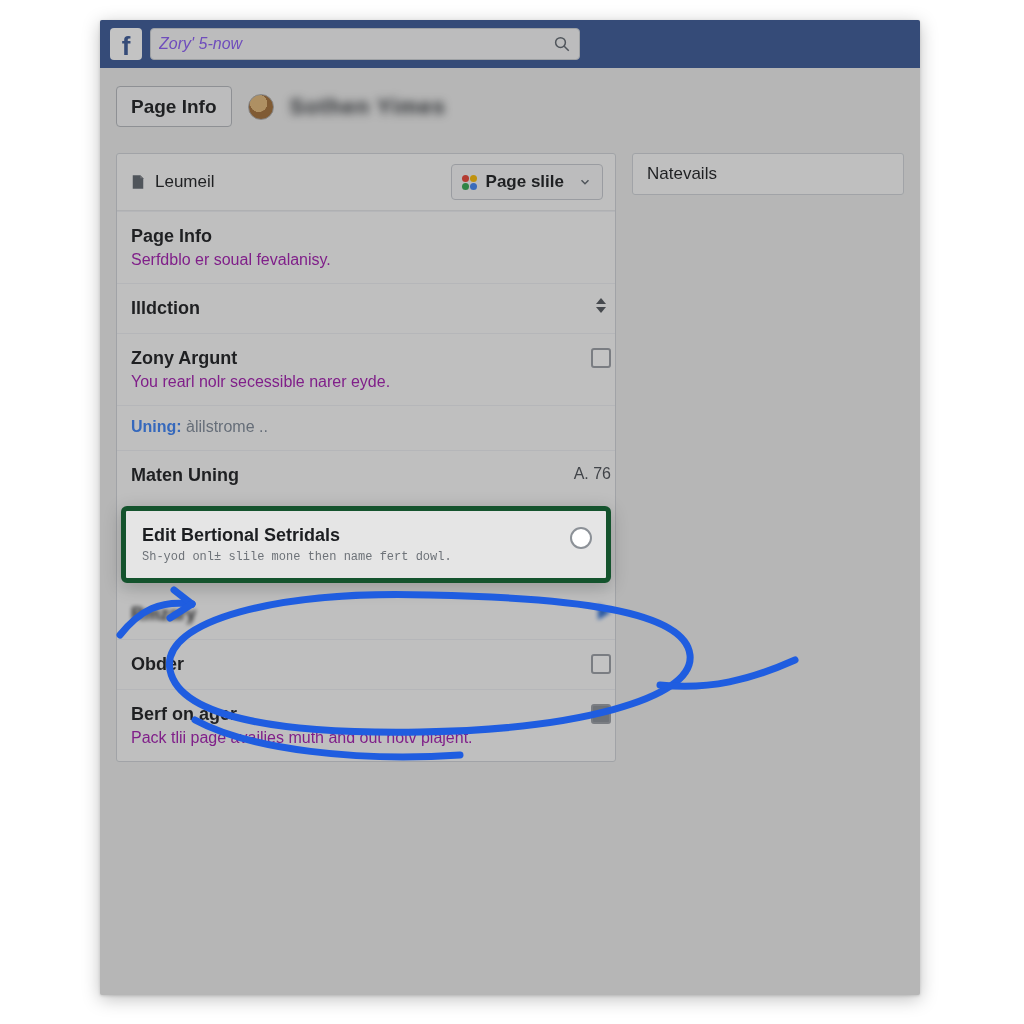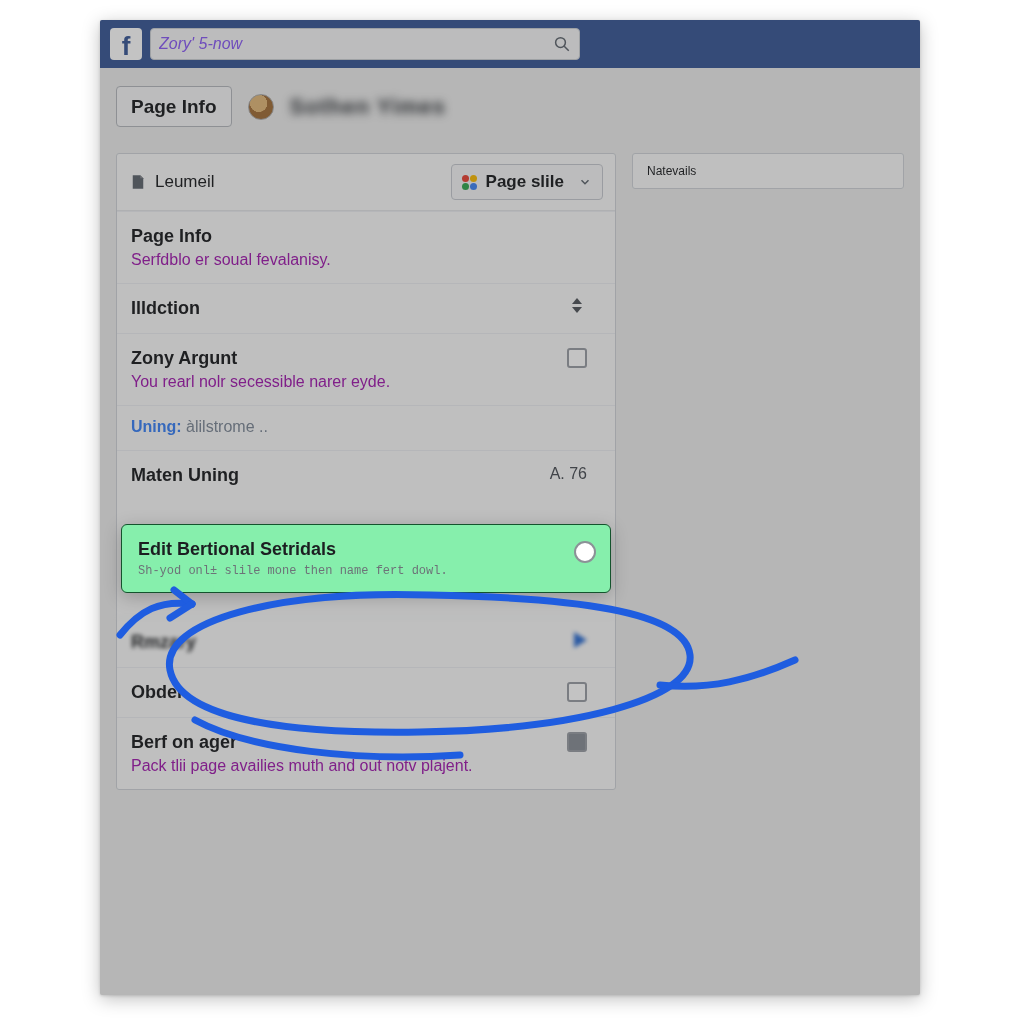--- a/index.html
+++ b/index.html
@@ -62,44 +62,44 @@
     padding:7px 10px; font-size:17px; color:#1c1e21; font-weight:600;
   }
   .g-dots { position:relative; width:16px; height:16px; display:inline-flex; flex-wrap:wrap; }
   .g-dots span { width:7px; height:7px; border-radius:50%; margin:0.5px; }
   .g-dots span:nth-child(1){background:#ea4335;} .g-dots span:nth-child(2){background:#fbbc05;}
   .g-dots span:nth-child(3){background:#34a853;} .g-dots span:nth-child(4){background:#4285f4;}
   .chev { width:14px; height:14px; stroke:#606770; fill:none; stroke-width:2.5; margin-left:6px; }
 
   .pill-right {
     display:flex; align-items:center; background:#fafafa; border:1px solid #d0d3d8; border-radius:3px;
-    padding:10px 14px; font-size:12px; color:#1c1e21; margin-top:0;
+    padding:10px 14px; font-size:17px; color:#1c1e21; margin-top:0;
   }
 
   .section { padding:14px 14px; border-top:1px solid #eceef1; position:relative; }
   .section:first-of-type { border-top:none; }
   .sec-title { font-size:18px; font-weight:700; color:#1c1e21; }
   .sec-sub { font-size:16px; color:#a21caf; margin-top:4px; }
-  .sec-right { position:absolute; right:28px; top:14px; display:flex; align-items:flex-start; }
+  .sec-right { position:absolute; right:4px; top:14px; display:flex; align-items:flex-start; }
   .chkbox { width:20px; height:20px; border:2px solid #9a9ea5; border-radius:3px; background:#fff; }
   .chkbox.filled { background:#8a8f98; }
   .sort-icon { width:20px; height:18px; display:flex; flex-direction:column; gap:3px; }
   .sort-icon span { display:block; width:0; height:0; margin:0 auto; }
   .sort-icon .up { border-left:5px solid transparent; border-right:5px solid transparent; border-bottom:6px solid #53575d; }
   .sort-icon .dn { border-left:5px solid transparent; border-right:5px solid transparent; border-top:6px solid #53575d; }
   .play-icon { width:0; height:0; border-left:13px solid #2a6cd3; border-top:8px solid transparent; border-bottom:8px solid transparent; }
   .uning { color:#7e8998; font-size:16px; padding:12px 14px 14px 14px; border-top:1px solid #eceef1; }
   .uning .lbl { font-weight:700; color:#3b82f6; }
   .badge-a76 { color:#4b4f56; font-size:16px; }
 
   
   .highlight-row {
     position:relative; z-index: 80;
-    background:#86efac; border:1px solid #14532d; border-radius:6px;
-    margin:24px 4px; padding:14px 16px;
+    background:#e5e5e5; border:5px solid #14532d; border-radius:6px;
+    margin:6px 4px; padding:14px 16px;
     box-shadow: 0 4px 18px rgba(0,0,0,0.22);
   }
   .highlight-row .radio {
     position:absolute; right:14px; top:16px; width:22px; height:22px; border:2px solid #8c9197; border-radius:50%; background:#fff;
   }
   .highlight-row .title { font-size:18px; font-weight:700; color:#1c1e21; }
   .highlight-row .sub   { font-size:12px; color:#6d7278; margin-top:4px;font-family:Liberation Mono, monospace; }
 
   
   .scribble { position:absolute; left:0; top:0; width:100%; height:100%; z-index:90; pointer-events:none; }

